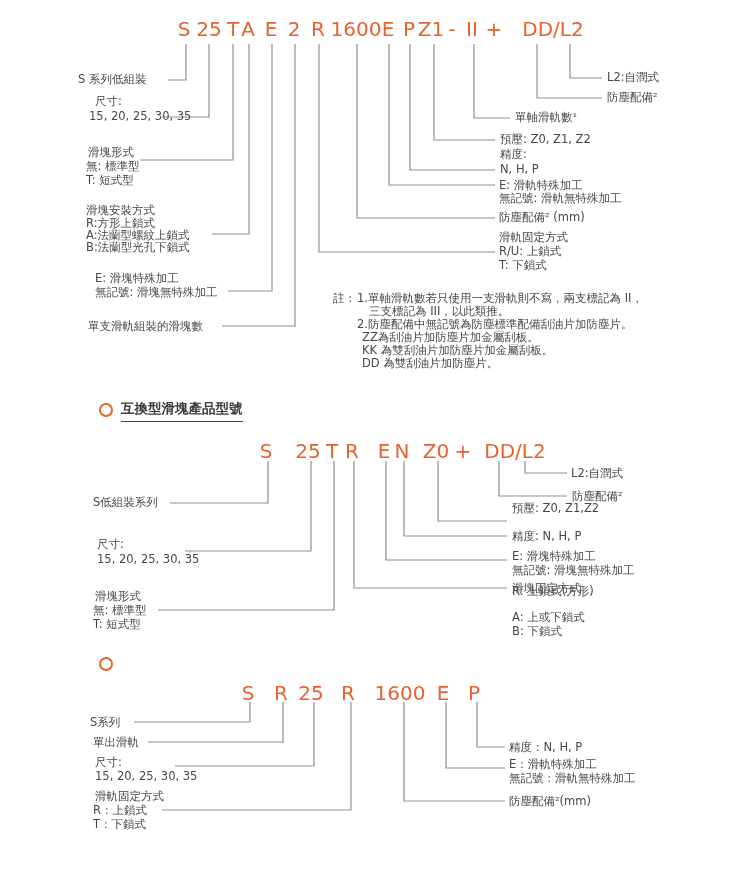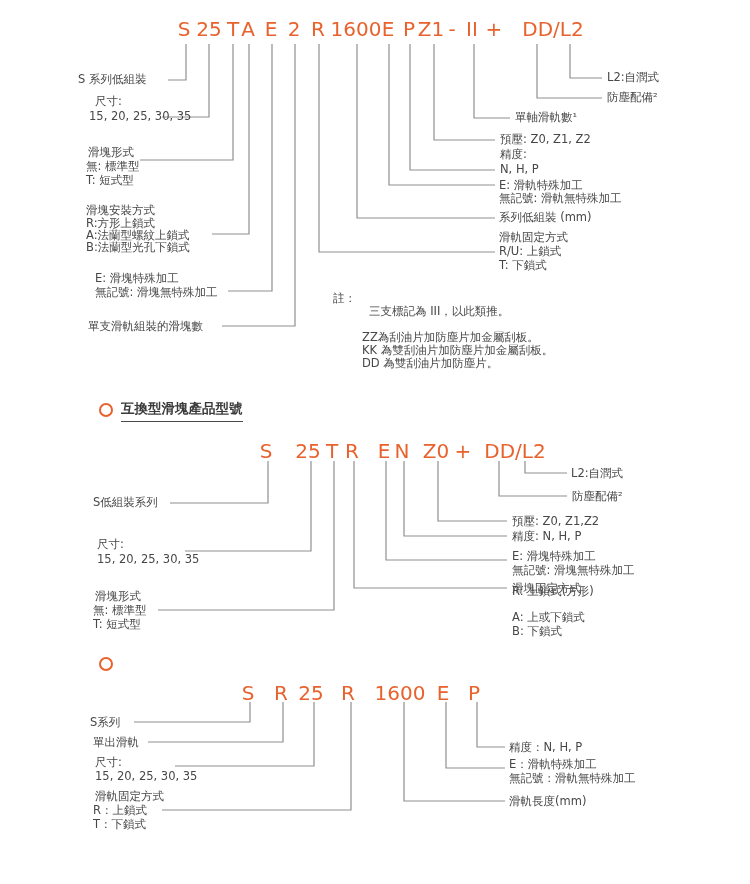--- a/index.html
+++ b/index.html
@@ -107,27 +107,29 @@
   <span class="lbl" style="left:88px;  top:320px">單支滑軌組裝的滑塊數</span>
 
   <span class="lbl" style="left:607px; top:71px">L2:自潤式</span>
   <span class="lbl" style="left:607px; top:91px">防塵配備²</span>
   <span class="lbl" style="left:515px; top:111px">單軸滑軌數¹</span>
   <span class="lbl" style="left:500px; top:133px">預壓: Z0, Z1, Z2</span>
   <span class="lbl" style="left:500px; top:148px">精度:</span>
   <span class="lbl" style="left:500px; top:163px">N, H, P</span>
   <span class="lbl" style="left:499px; top:179px">E: 滑軌特殊加工</span>
   <span class="lbl" style="left:499px; top:192px">無記號: 滑軌無特殊加工</span>
-  <span class="lbl" style="left:499px; top:211px">系列低組裝 (mm)</span>
+  <span class="lbl" style="left:499px; top:211px">防塵配備² (mm)</span>
   <span class="lbl" style="left:499px; top:231px">滑軌固定方式</span>
   <span class="lbl" style="left:499px; top:245px">R/U: 上鎖式</span>
   <span class="lbl" style="left:499px; top:259px">T: 下鎖式</span>
 
   <span class="lbl note" style="left:333px; top:292px">註：</span>
+  <span class="lbl note" style="left:357px; top:292px">1.單軸滑軌數若只使用一支滑軌則不寫，兩支標記為 II，</span>
   <span class="lbl note" style="left:369px; top:305px">三支標記為 III，以此類推。</span>
+  <span class="lbl note" style="left:357px; top:318px">2.防塵配備中無記號為防塵標準配備刮油片加防塵片。</span>
   <span class="lbl note" style="left:362px; top:331px">ZZ為刮油片加防塵片加金屬刮板。</span>
   <span class="lbl note" style="left:362px; top:344px">KK 為雙刮油片加防塵片加金屬刮板。</span>
   <span class="lbl note" style="left:362px; top:357px">DD 為雙刮油片加防塵片。</span>
 
   <span class="ring" style="left:99px; top:403px"></span>
   <span class="sub-heading" style="left:121px; top:400px">互換型滑塊產品型號</span>
 
   <span class="tok" style="left:266px; top:439px">S</span>
   <span class="tok" style="left:308px; top:439px">25</span>
   <span class="tok" style="left:332px; top:439px">T</span>
@@ -140,21 +142,21 @@
 
   <span class="lbl" style="left:93px; top:496px">S低組裝系列</span>
   <span class="lbl" style="left:97px; top:538px">尺寸:</span>
   <span class="lbl" style="left:97px; top:553px">15, 20, 25, 30, 35</span>
   <span class="lbl" style="left:95px; top:590px">滑塊形式</span>
   <span class="lbl" style="left:93px; top:604px">無: 標準型</span>
   <span class="lbl" style="left:93px; top:618px">T: 短式型</span>
 
   <span class="lbl" style="left:571px; top:467px">L2:自潤式</span>
   <span class="lbl" style="left:572px; top:490px">防塵配備²</span>
-  <span class="lbl" style="left:512px; top:515px">預壓: Z0, Z1,Z2</span>
+  <span class="lbl" style="left:512px; top:502px">預壓: Z0, Z1,Z2</span>
   <span class="lbl" style="left:512px; top:530px">精度: N, H, P</span>
   <span class="lbl" style="left:512px; top:550px">E: 滑塊特殊加工</span>
   <span class="lbl" style="left:512px; top:564px">無記號: 滑塊無特殊加工</span>
   <span class="lbl" style="left:512px; top:582px">滑塊固定方式</span>
   <span class="lbl" style="left:512px; top:585px">R: 上鎖式(方形)</span>
   <span class="lbl" style="left:512px; top:611px">A: 上或下鎖式</span>
   <span class="lbl" style="left:512px; top:625px">B: 下鎖式</span>
 
   <span class="ring" style="left:99px; top:657px"></span>
 
@@ -170,15 +172,15 @@
   <span class="lbl" style="left:93px; top:736px">單出滑軌</span>
   <span class="lbl" style="left:95px; top:756px">尺寸:</span>
   <span class="lbl" style="left:95px; top:770px">15, 20, 25, 30, 35</span>
   <span class="lbl" style="left:95px; top:790px">滑軌固定方式</span>
   <span class="lbl" style="left:93px; top:804px">R：上鎖式</span>
   <span class="lbl" style="left:93px; top:818px">T：下鎖式</span>
 
   <span class="lbl" style="left:509px; top:741px">精度：N, H, P</span>
   <span class="lbl" style="left:509px; top:758px">E：滑軌特殊加工</span>
   <span class="lbl" style="left:509px; top:772px">無記號：滑軌無特殊加工</span>
-  <span class="lbl" style="left:509px; top:795px">滑軌長度(mm)</span>
+  <span class="lbl" style="left:509px; top:795px">防塵配備²(mm)</span>
 
 </div>
 
 </body></html>

